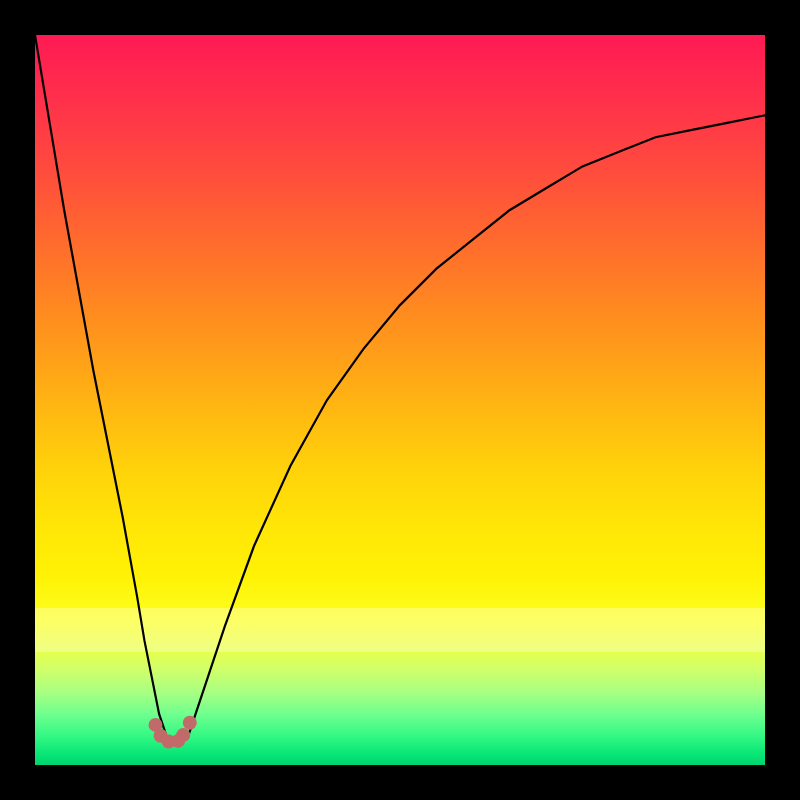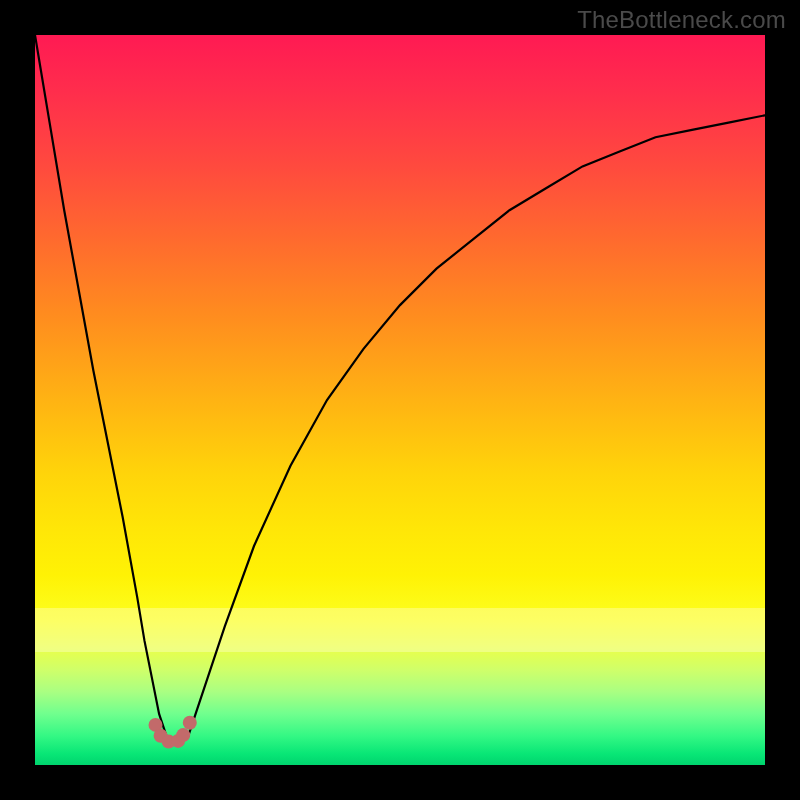--- a/index.html
+++ b/index.html
@@ -90,14 +90,13 @@
           <circle cx="120.5" cy="689.9" r="7" fill="#c26a6a"></circle>
           <circle cx="125.6" cy="700.8" r="7" fill="#c26a6a"></circle>
           <circle cx="133.6" cy="706.6" r="7" fill="#c26a6a"></circle>
           <circle cx="143.1" cy="705.9" r="7" fill="#c26a6a"></circle>
           <circle cx="148.2" cy="700.1" r="7" fill="#c26a6a"></circle>
           <circle cx="154.8" cy="687.7" r="7" fill="#c26a6a"></circle>
         </g>
     </svg>
   </div>
 
-  <div class="watermark">TheBottleneck.com</div>
 </div>
 
 </body></html>

